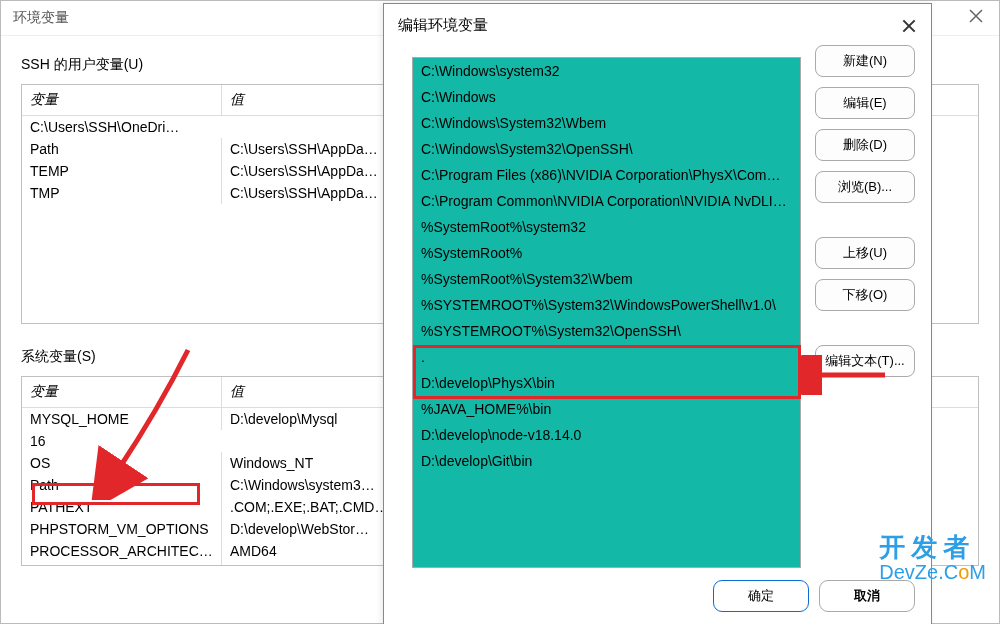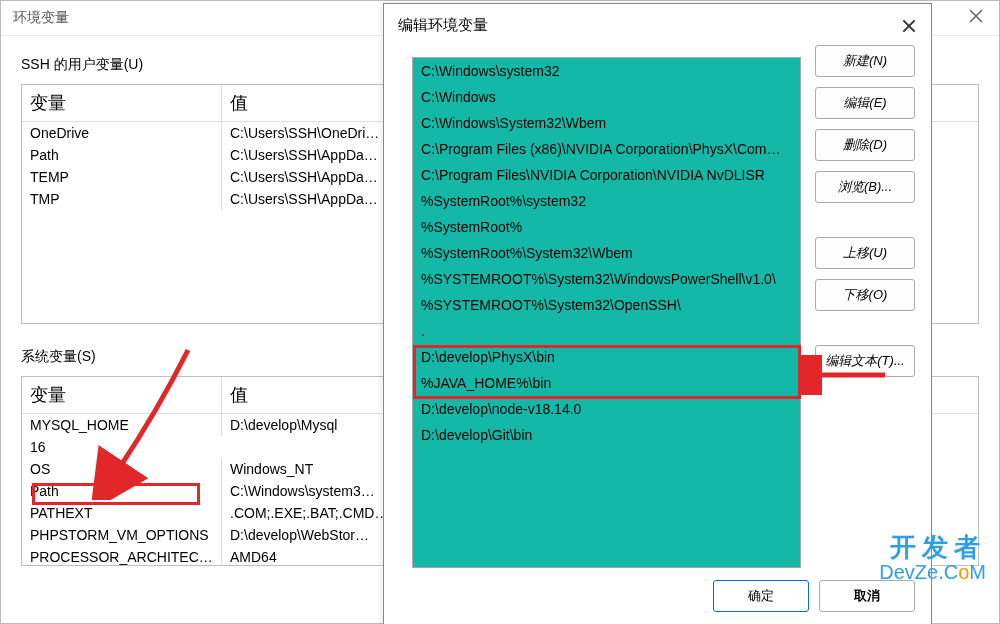--- a/index.html
+++ b/index.html
@@ -5,47 +5,47 @@
 * { box-sizing: border-box; margin: 0; padding: 0; }
 body { font-family: "Microsoft YaHei", "Segoe UI", sans-serif; font-size: 13px; color: #000; background: #f8f8f8; width: 1000px; height: 624px; overflow: hidden; position: relative; }
 
 .bg-window { position: absolute; inset: 0; background: #fff; border: 1px solid #bbb; }
 .bg-title { display: flex; justify-content: space-between; align-items: center; padding: 8px 12px; color: #555; font-size: 14px; border-bottom: 1px solid #eee; }
 .bg-close { width: 18px; height: 18px; position: relative; }
 .bg-body { padding: 14px 20px; }
 .section-label { font-size: 14px; margin-bottom: 10px; margin-top: 6px; }
 .inner-frame { border: 1px solid #c0c0c0; background: #fff; }
 .table-head { display: flex; border-bottom: 1px solid #ddd; }
-.table-head > div { padding: 6px 8px; font-size: 18px; }
+.table-head > div { padding: 6px 8px; font-size: 14px; font-style: italic; }
 .col-var { width: 200px; border-right: 1px solid #ddd; }
 .col-val { flex: 1; }
 .table-body .row { display: flex; }
 .table-body .row > div { padding: 3px 8px; font-size: 14px; white-space: nowrap; overflow: hidden; text-overflow: ellipsis; }
 .sect1 .inner-frame { height: 240px; }
 .sect2 .inner-frame { height: 190px; overflow: hidden; }
 .sect2 { margin-top: 24px; }
 
 .annot-red-box { position: absolute; border: 3px solid #e2272a; pointer-events: none; z-index: 50; }
 .arrow { position: absolute; z-index: 51; pointer-events: none; }
 
 .dialog { position: absolute; left: 383px; top: 3px; width: 549px; height: 624px; background: #fff; border: 1px solid #888; z-index: 40; box-shadow: -2px 0 6px rgba(0,0,0,.08); display: flex; flex-direction: column; }
 .dlg-title { display: flex; justify-content: space-between; align-items: center; padding: 12px 14px 10px; font-size: 15px; }
 .dlg-close { width: 16px; height: 16px; position: relative; cursor: pointer; }
 .dlg-close::before, .dlg-close::after { content: ""; position: absolute; left: 7px; top: 0; width: 2px; height: 16px; background: #333; }
 .dlg-close::before { transform: rotate(45deg); } .dlg-close::after { transform: rotate(-45deg); }
 .dlg-body { display: flex; flex: 1; padding: 0 16px 12px 28px; gap: 14px; overflow: hidden; }
 .path-list { flex: 1; border: 1px solid #aaa; background: #14b8a6; overflow: hidden; margin-top: 12px; }
 .path-list .item { padding: 2px 8px; font-size: 14px; line-height: 22px; white-space: nowrap; overflow: hidden; text-overflow: ellipsis; }
 .btn-col { width: 100px; display: flex; flex-direction: column; gap: 10px; }
-.btn { border: 1px solid #aaa; background: #fdfdfd; padding: 6px 0; text-align: center; font-size: 13px; cursor: pointer; border-radius: 3px; font-style: italic; }
+.btn { border: 1px solid #aaa; background: #fdfdfd; padding: 6px 0; text-align: center; font-size: 13px; cursor: pointer; border-radius: 8px; }
 .btn.spacer { visibility: hidden; }
 .dlg-footer { display: flex; justify-content: flex-end; gap: 10px; padding: 0 16px 14px; }
-.dlg-footer .fbtn { border: 1px solid #0a6cd6; background: #fff; color: #000; padding: 6px 34px; font-size: 13px; cursor: pointer; border-radius: 3px; }
+.dlg-footer .fbtn { border: 1px solid #0a6cd6; background: #fff; color: #000; padding: 6px 34px; font-size: 13px; cursor: pointer; border-radius: 9px; }
 .dlg-footer .fbtn.sec { border-color: #aaa; font-weight: bold; }
-.watermark { position: absolute; right: 14px; bottom: 40px; z-index: 60; pointer-events: none; text-align: right; }
+.watermark { position: absolute; right: 14px; bottom: 40px; z-index: 60; pointer-events: none; }
 .watermark .cn { color: #2d9fe6; font-size: 26px; font-weight: 600; letter-spacing: 6px; }
 .watermark .en { color: #2d9fe6; font-size: 20px; font-weight: 400; margin-top: -4px; }
 .watermark .en .o { color: #f39800; }
 </style>
 </head>
 <body>
 
 <div class="bg-window">
   <div class="bg-title">
     <span>环境变量</span>
@@ -58,21 +58,20 @@
   <div class="bg-body">
     <div class="sect1">
       <div class="section-label">SSH 的用户变量(U)</div>
       <div class="inner-frame">
         <div class="table-head">
           <div class="col-var">变量</div>
           <div class="col-val">值</div>
         </div>
         <div class="table-body" id="user-body">
             <div class="row">
-              <div class="col-var">OneDrive</div>
               <div class="col-val">C:\Users\SSH\OneDri…</div>
             </div>
             <div class="row">
               <div class="col-var">Path</div>
               <div class="col-val">C:\Users\SSH\AppDa…</div>
             </div>
             <div class="row">
               <div class="col-var">TEMP</div>
               <div class="col-val">C:\Users\SSH\AppDa…</div>
             </div>
@@ -131,22 +130,23 @@
 <div class="dialog">
   <div class="dlg-title">
     <span>编辑环境变量</span>
     <span class="dlg-close"></span>
   </div>
   <div class="dlg-body">
     <div class="path-list" id="path-list">
         <div class="item">C:\Windows\system32</div>
         <div class="item">C:\Windows</div>
         <div class="item">C:\Windows\System32\Wbem</div>
+        <div class="item">C:\Windows\System32\OpenSSH\</div>
         <div class="item">C:\Program Files (x86)\NVIDIA Corporation\PhysX\Common</div>
-        <div class="item">C:\Program Files\NVIDIA Corporation\NVIDIA NvDLISR</div>
+        <div class="item">C:\Program Common\NVIDIA Corporation\NVIDIA NvDLISR</div>
         <div class="item">%SystemRoot%\system32</div>
         <div class="item">%SystemRoot%</div>
         <div class="item">%SystemRoot%\System32\Wbem</div>
         <div class="item">%SYSTEMROOT%\System32\WindowsPowerShell\v1.0\</div>
         <div class="item">%SYSTEMROOT%\System32\OpenSSH\</div>
         <div class="item">.</div>
         <div class="item">D:\develop\PhysX\bin</div>
         <div class="item">%JAVA_HOME%\bin</div>
         <div class="item">D:\develop\node-v18.14.0</div>
         <div class="item">D:\develop\Git\bin</div>

